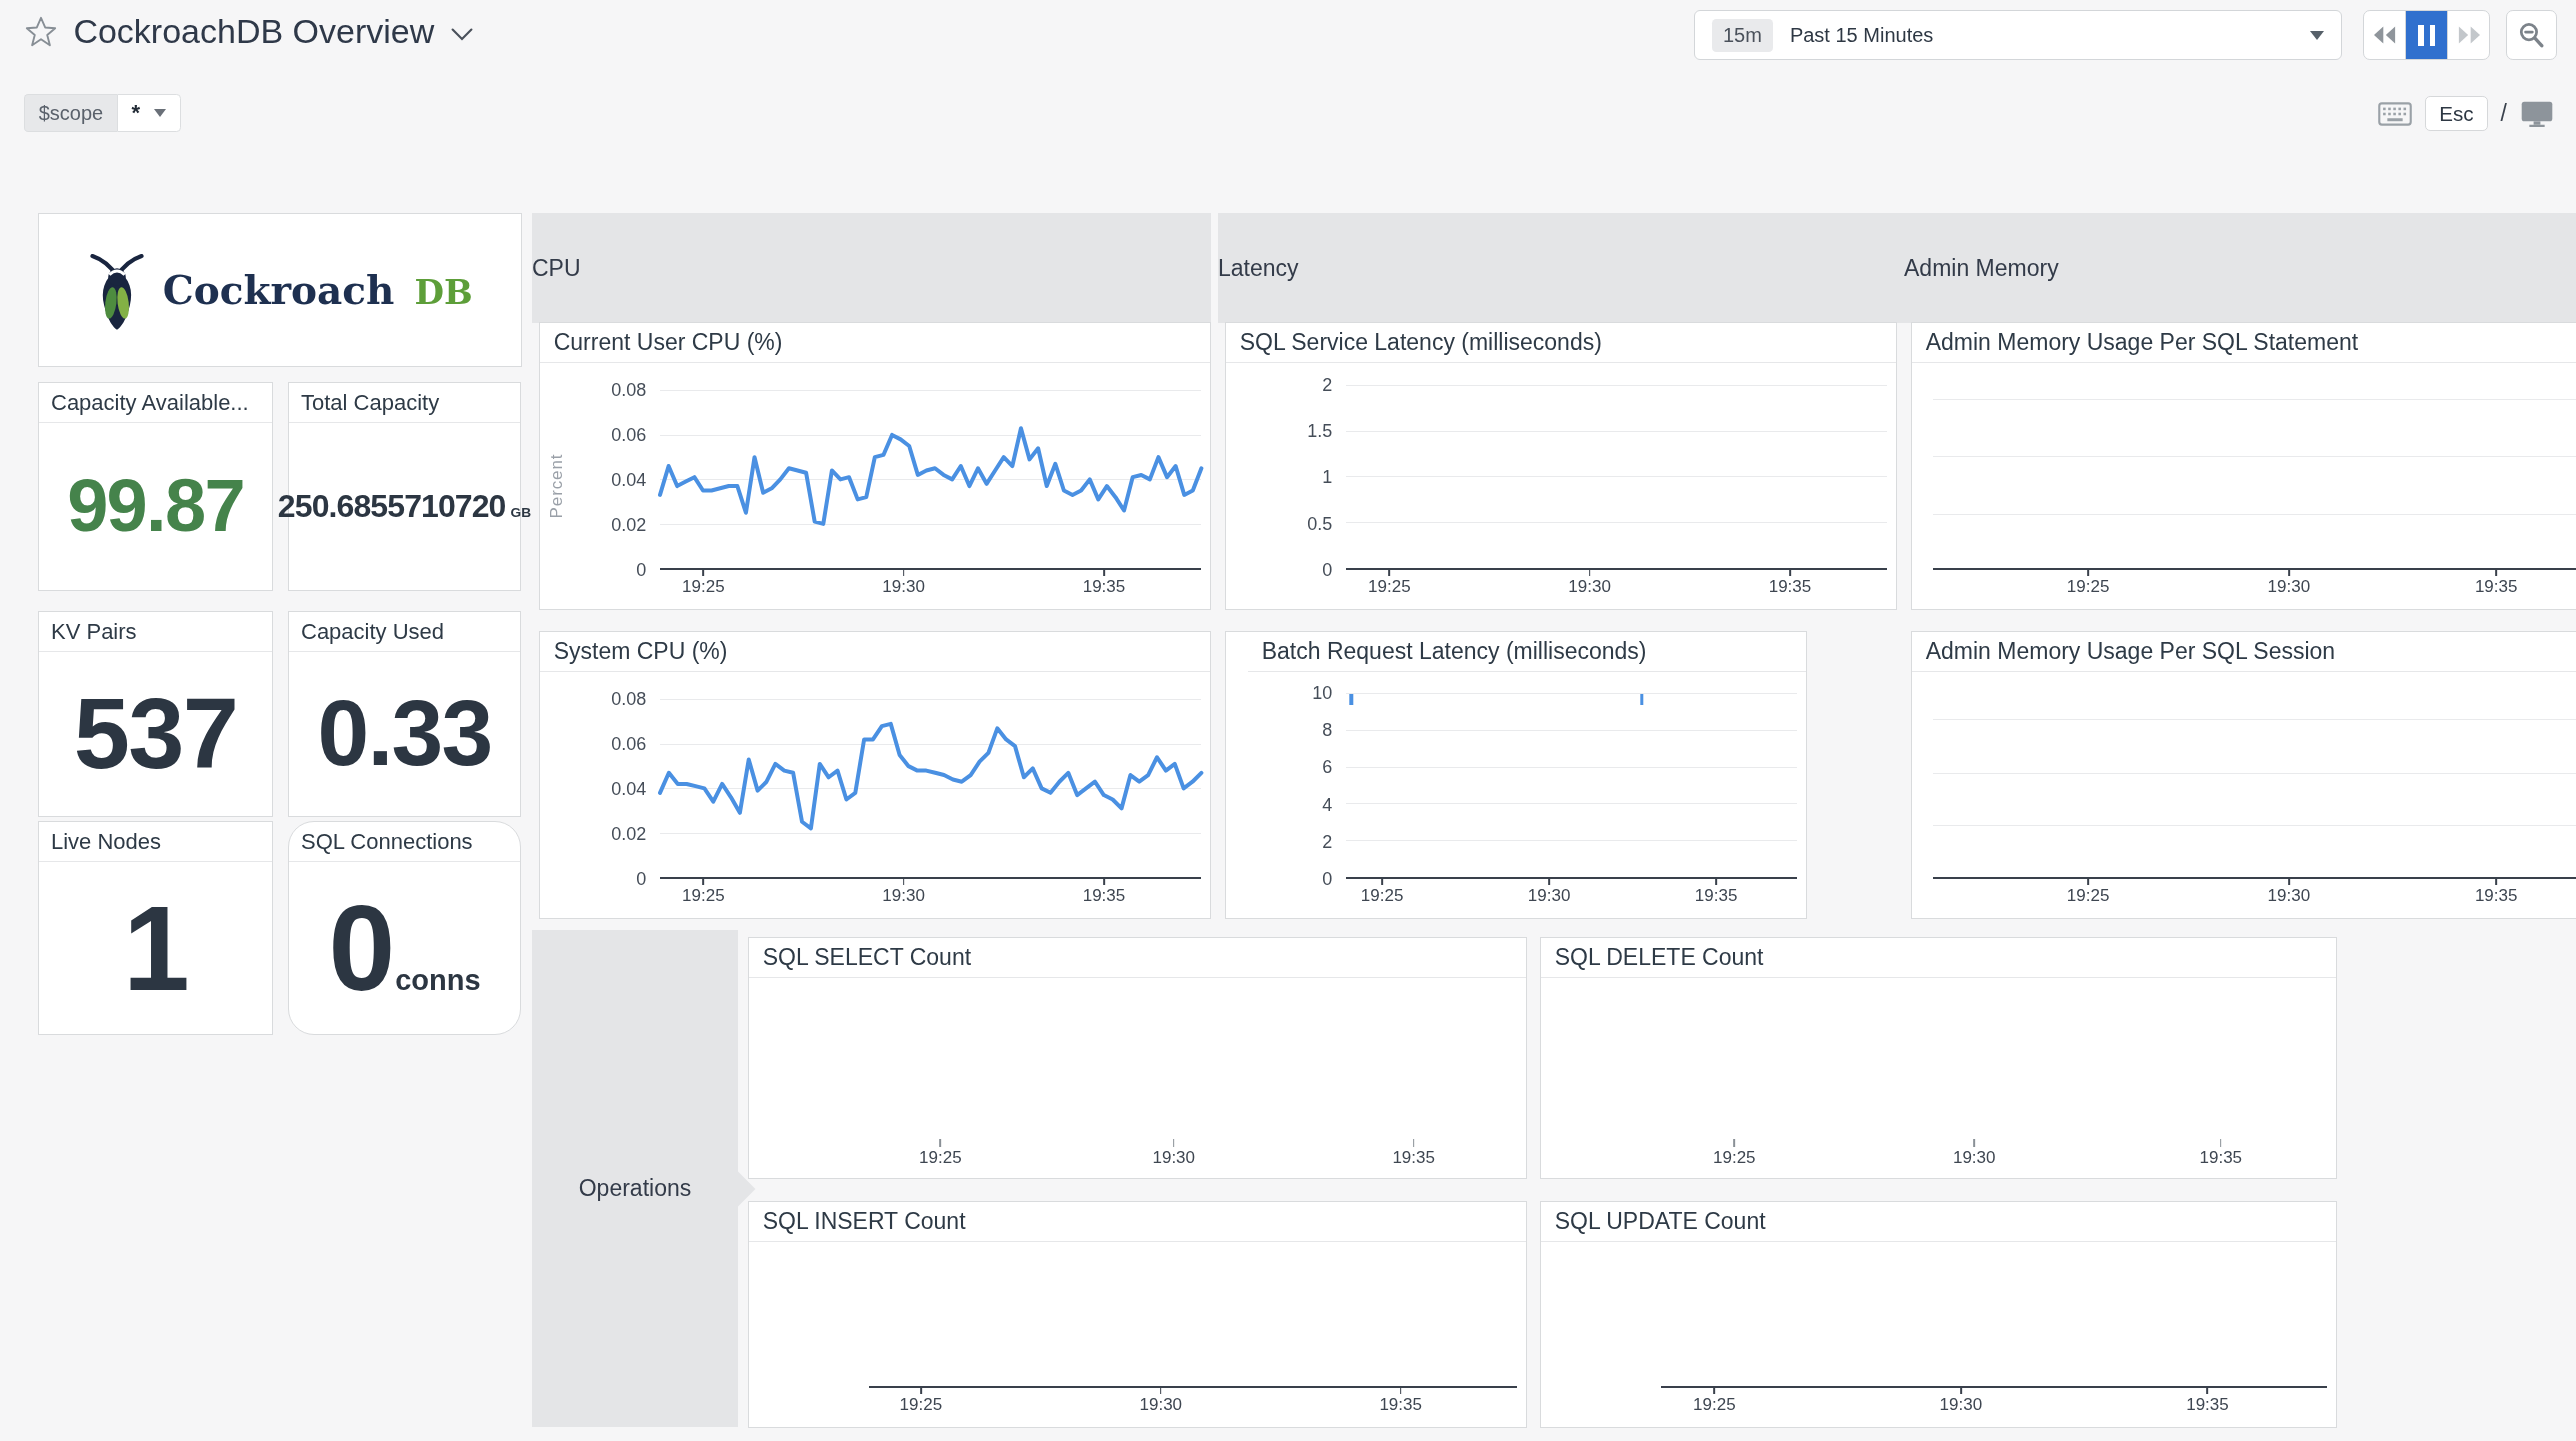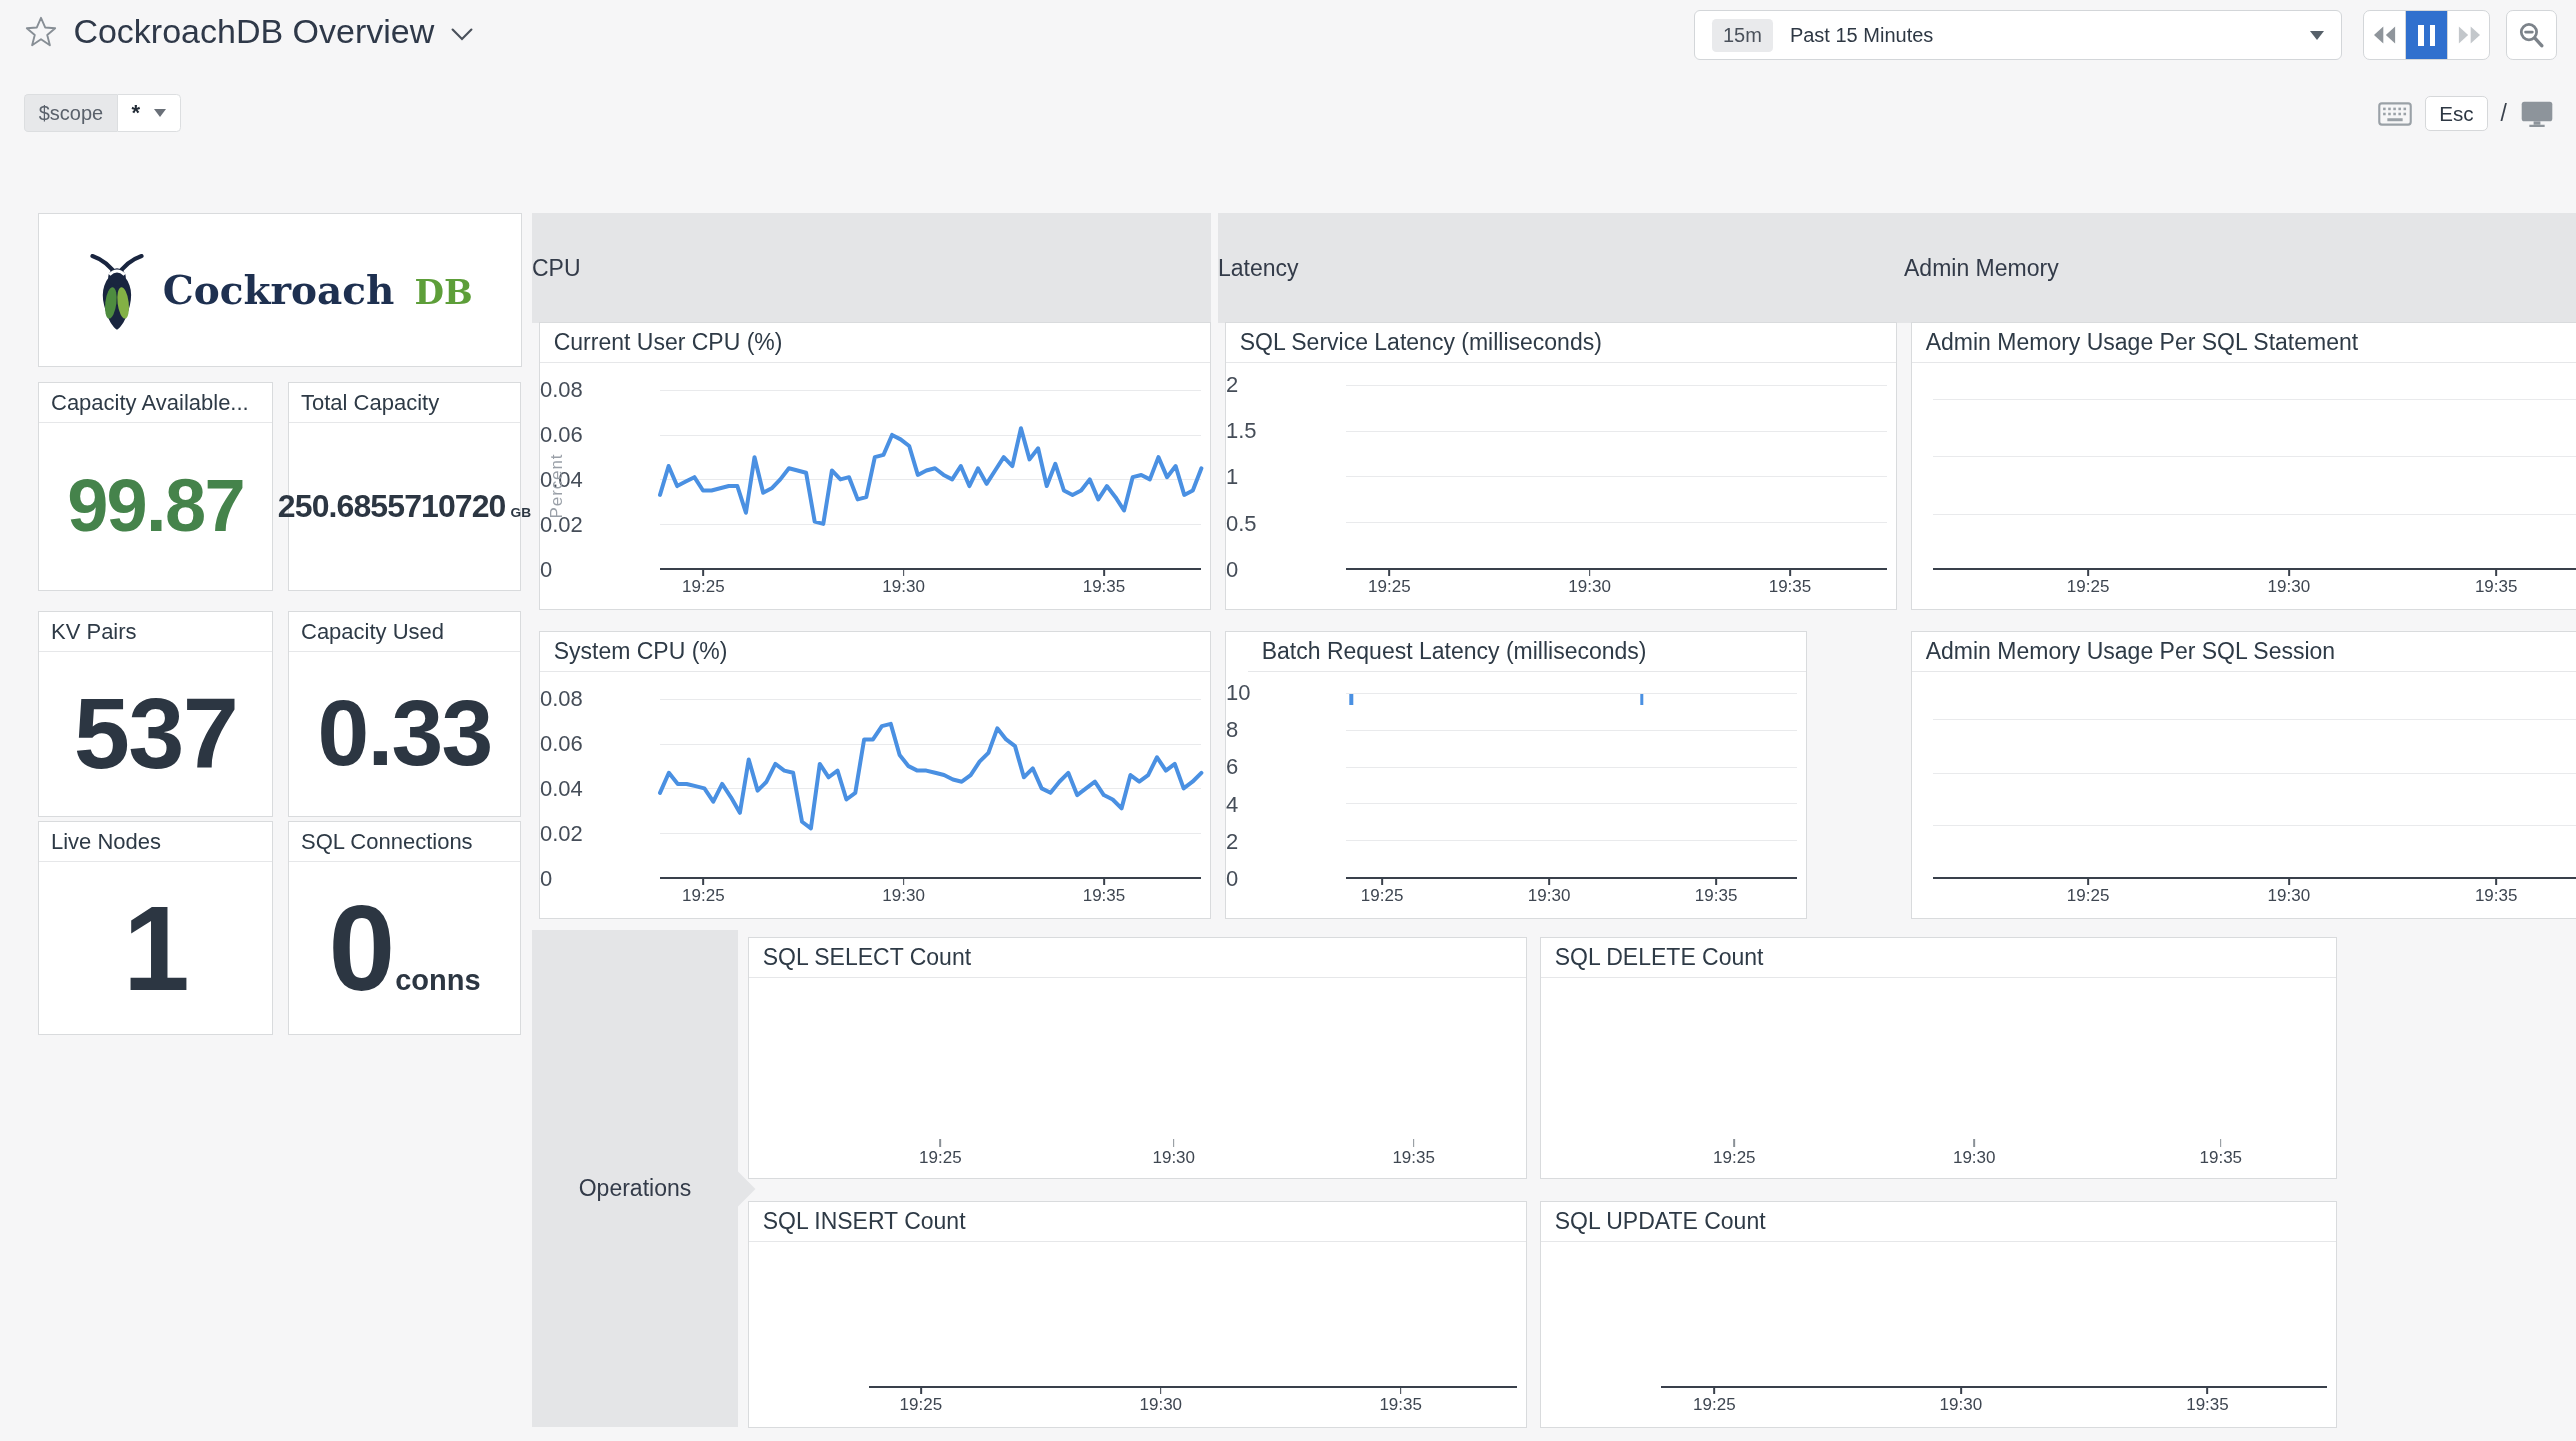--- a/index.html
+++ b/index.html
@@ -5,22 +5,22 @@
   html,body{margin:0;padding:0;background:#f6f6f7;}
   #app{position:relative;width:2576px;height:1441px;background:#f6f6f7;overflow:hidden;
        font-family:"Liberation Sans",sans-serif;color:#2f3a47;}
   .panel{position:absolute;background:#fff;border:0.9px solid #d9dbdd;box-sizing:border-box;}
   .ptitle{height:39px;line-height:39px;padding-left:13.7px;font-size:23px;color:#2e3a46;
           border-bottom:0.9px solid #e6e7e9;white-space:nowrap;overflow:hidden;}
   .pbody{position:absolute;top:39px;left:0;right:0;bottom:0;}
   .plot{position:absolute;top:13.7px;right:8.6px;bottom:39px;}
   .plot.axisline{border-bottom:2.6px solid #39404b;}
   .yaxis{position:absolute;top:13.7px;bottom:39px;left:0;}
-  .ytick{position:absolute;right:13.7px;left:0;transform:translateY(-50%);font-size:22px;
-         color:#454d58;}
+  .ytick{position:absolute;right:13.7px;left:0;transform:translateY(-50%);font-size:18px;
+         color:#454d58;text-align:right;}
   .grid{position:absolute;left:0;right:0;height:0.9px;background:#e9eaec;}
   .xtickmark{position:absolute;top:100%;width:1.7px;height:7.7px;transform:translateX(-50%);}
   .xticklabel{position:absolute;top:calc(100% + 9.4px);transform:translateX(-50%);
               font-size:17px;color:#3e4651;white-space:nowrap;}
   .mark{position:absolute;width:3.4px;height:11px;transform:translateX(-50%);}
   .ylabel-rot{position:absolute;left:6.9px;top:50%;transform:translate(0,-50%) rotate(180deg);
               writing-mode:vertical-rl;font-size:17px;color:#9aa0a8;letter-spacing:0.9px;}
   
   .card .ctitle{height:39px;line-height:39px;padding-left:12px;font-size:22px;color:#2e3a46;
                 border-bottom:0.9px solid #e6e7e9;white-space:nowrap;overflow:hidden;}
@@ -219,21 +219,21 @@
 
   <div class="panel card" style="left:38px;top:821px;width:235px;height:214px;">
     <div class="ctitle">Live Nodes</div>
     <div class="cbody">
         <span class="valwrap">
           <span class="big" style="font-size:120px;">1</span>
         </span>
       </div>
   </div>
 
-  <div class="panel card" style="left:288px;top:821px;width:233px;height:214px;">
+  <div class="panel card" style="left:288px;top:821px;width:233px;height:214px;border-radius:26px;">
     <div class="ctitle">SQL Connections</div>
     <div class="cbody">
         <span class="valwrap">
       <span class="big" style="font-size:120px;">0</span>
       <span class="unit" style="font-size:29px;margin-left:1.7px;">conns</span>
     </span>
       </div>
   </div>
 
   <div class="gheader" style="left:532px;top:213px;width:679px;height:110px;">

